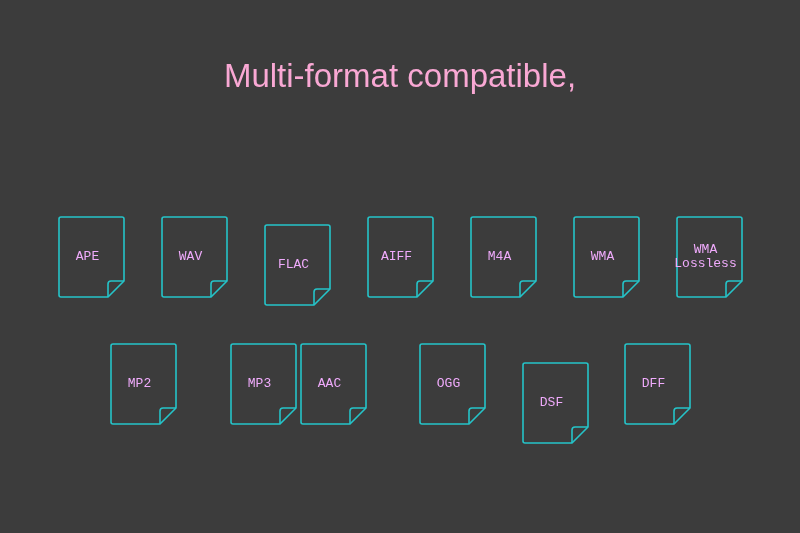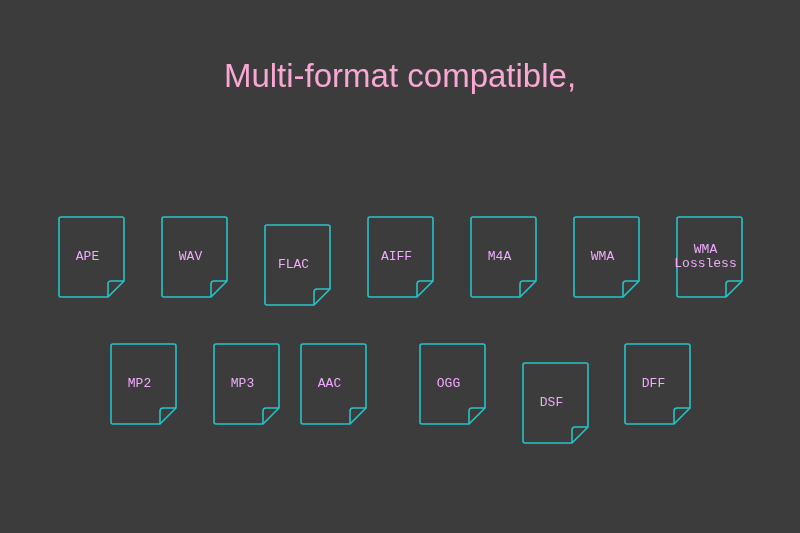--- a/index.html
+++ b/index.html
@@ -118,21 +118,21 @@
 Lossless</div>
   </div>
 
   <div class="file" style="left:110px; top:343px;">
     <svg viewBox="0 0 67 82">
         <path d="M3 1 H64 Q66 1 66 3 V65 L50 81 H3 Q1 81 1 79 V3 Q1 1 3 1 Z" fill="none" stroke="#25c4c9" stroke-width="1.6"></path>
         <path d="M66 65 H53 Q50 65 50 68 V81" fill="none" stroke="#25c4c9" stroke-width="1.6"></path>
       </svg>
     <div class="label">MP2</div>
   </div>
-  <div class="file" style="left:213px; top:343px;">
+  <div class="file" style="left:230px; top:343px;">
     <svg viewBox="0 0 67 82">
         <path d="M3 1 H64 Q66 1 66 3 V65 L50 81 H3 Q1 81 1 79 V3 Q1 1 3 1 Z" fill="none" stroke="#25c4c9" stroke-width="1.6"></path>
         <path d="M66 65 H53 Q50 65 50 68 V81" fill="none" stroke="#25c4c9" stroke-width="1.6"></path>
       </svg>
     <div class="label">MP3</div>
   </div>
   <div class="file" style="left:300px; top:343px;">
     <svg viewBox="0 0 67 82">
         <path d="M3 1 H64 Q66 1 66 3 V65 L50 81 H3 Q1 81 1 79 V3 Q1 1 3 1 Z" fill="none" stroke="#25c4c9" stroke-width="1.6"></path>
         <path d="M66 65 H53 Q50 65 50 68 V81" fill="none" stroke="#25c4c9" stroke-width="1.6"></path>

